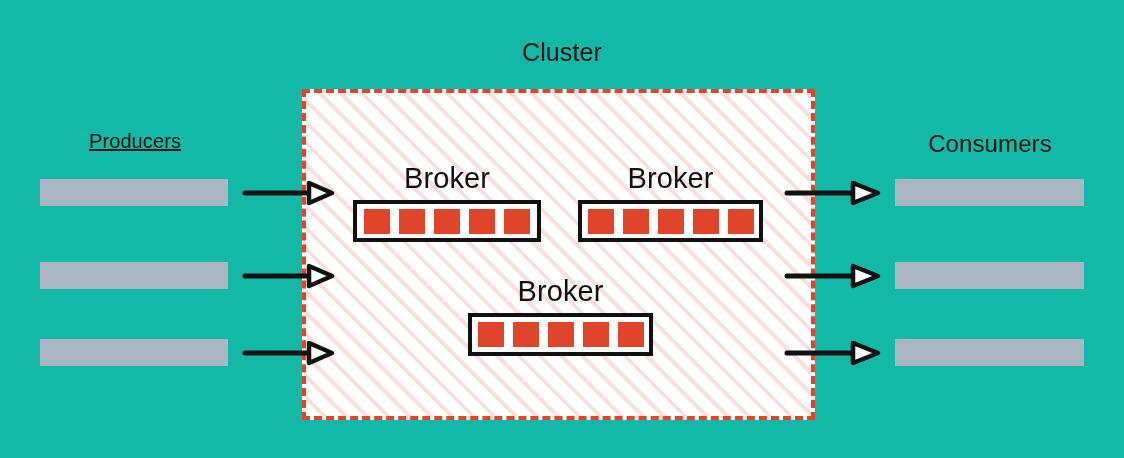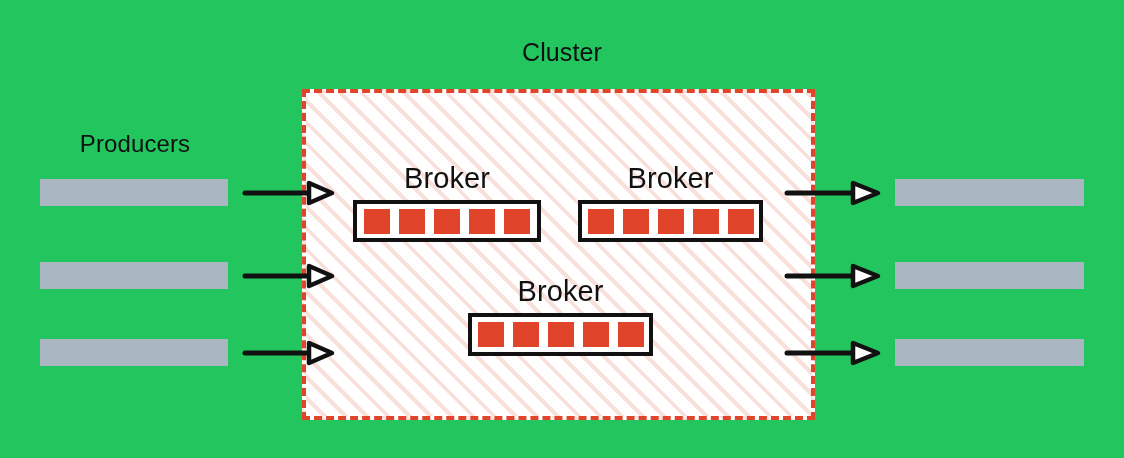--- a/index.html
+++ b/index.html
@@ -8,21 +8,21 @@
     background: #ffffff;
   }
   body {
     font-family: "Liberation Sans", sans-serif;
     -webkit-font-smoothing: antialiased;
   }
   #canvas {
     position: relative;
     width: 1124px;
     height: 458px;
-    background: #22c55e;
+    background: #14b8a6;
     overflow: hidden;
   }
 
   
   .label {
     position: absolute;
     color: #111111;
     font-weight: 500;
     white-space: nowrap;
     text-align: center;
@@ -31,21 +31,22 @@
   .label-cluster {
     left: 0;
     width: 1124px;
     top: 38px;
     font-size: 25px;
   }
   .label-producers {
     left: 0px;
     width: 270px;
     top: 130px;
-    font-size: 24px;
+    font-size: 20px;
+    text-decoration: underline;
   }
   .label-consumers {
     left: 855px;
     width: 270px;
     top: 130px;
     font-size: 24px;
   }
   .label-broker {
     font-size: 29px;
   }
@@ -179,18 +180,19 @@
   </svg>
   <svg class="arrow arrow-out arrow-row-2" viewBox="0 0 96 30">
     <line x1="2" y1="15" x2="70" y2="15" stroke="#111111" stroke-width="5" stroke-linecap="round"></line>
     <path d="M68 5 L93 15 L68 25 Z" fill="#ffffff" stroke="#111111" stroke-width="4.5" stroke-linejoin="round"></path>
   </svg>
   <svg class="arrow arrow-out arrow-row-3" viewBox="0 0 96 30">
     <line x1="2" y1="15" x2="70" y2="15" stroke="#111111" stroke-width="5" stroke-linecap="round"></line>
     <path d="M68 5 L93 15 L68 25 Z" fill="#ffffff" stroke="#111111" stroke-width="4.5" stroke-linejoin="round"></path>
   </svg>
 
+  <div class="label label-consumers">Consumers</div>
 
   <div class="node-bar consumer-bar row-1"></div>
   <div class="node-bar consumer-bar row-2"></div>
   <div class="node-bar consumer-bar row-3"></div>
 
 </div>
 
 </body></html>

